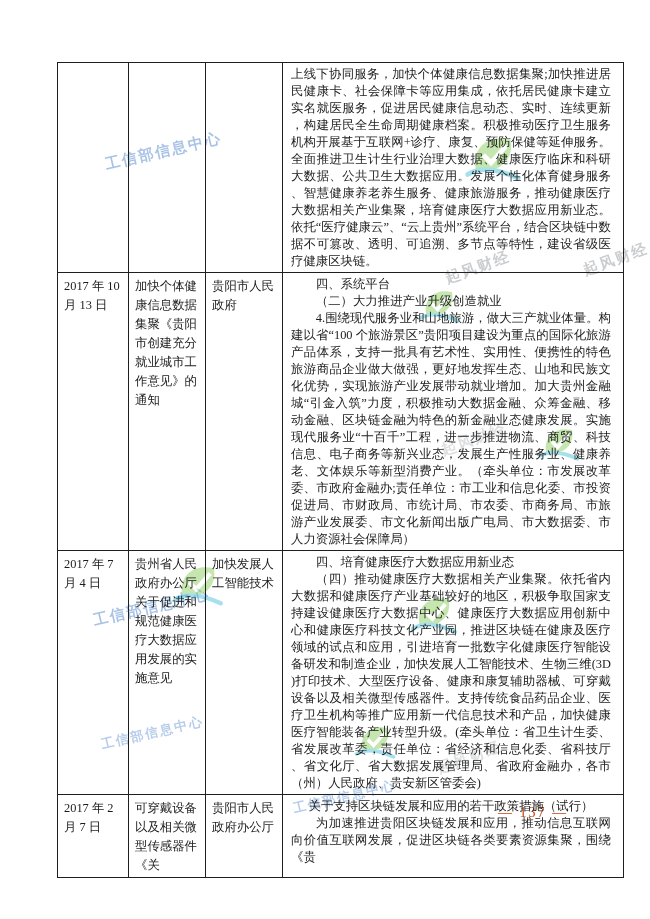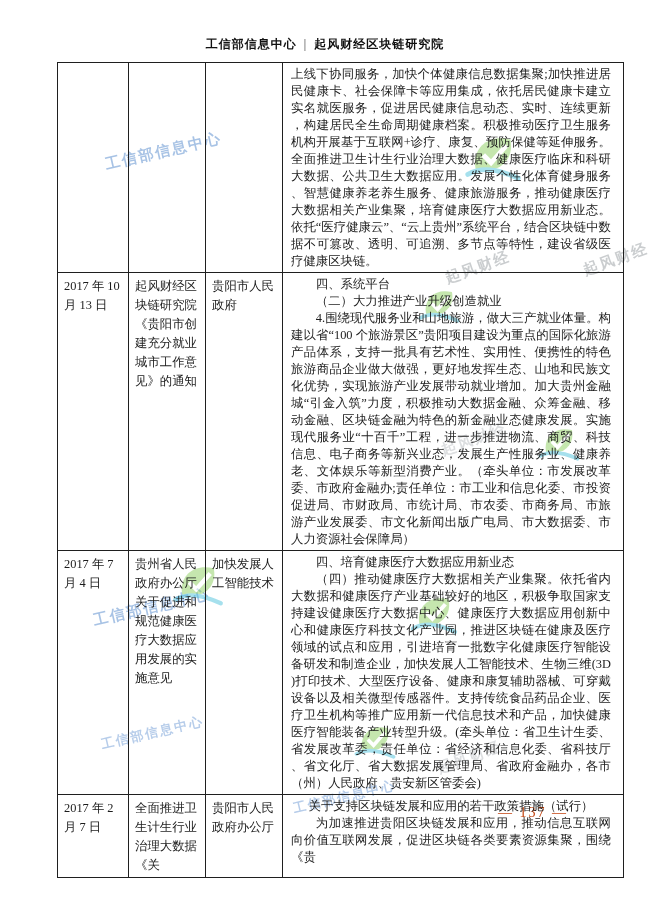--- a/index.html
+++ b/index.html
@@ -129,62 +129,59 @@
     </span>
     <span class="wm wm-logo" style="left:352px;top:718px;">
       <svg width="46" height="46" viewBox="0 0 64 64">
           <path d="M14 44 C10 24 26 8 50 14 C54 34 40 48 18 46 Z" fill="#8ccf60"></path>
           <path d="M22 30 L30 38 L46 20" stroke="#ffffff" stroke-width="5" fill="none"></path>
           <path d="M6 50 C20 42 36 44 58 54" stroke="#4fc3dd" stroke-width="5" fill="none" stroke-linecap="round"></path>
         </svg>
     </span>
   </div>
 
-  <div class="doc-header">
-    <span>工信部信息中心</span><span class="sep">|</span><span>起风财经区块链研究院</span>
-  </div>
 
   <table class="policy-table">
     <colgroup>
       <col class="c-date">
         <col class="c-title">
         <col class="c-issuer">
         <col class="c-content">
     </colgroup>
     <tbody>
       <tr class="r0">
         <td class="cell-date"></td>
         <td class="cell-title"></td>
         <td class="cell-issuer"></td>
         <td class="cell-content">
           <p class="para">上线下协同服务，加快个体健康信息数据集聚;加快推进居民健康卡、社会保障卡等应用集成，依托居民健康卡建立实名就医服务，促进居民健康信息动态、实时、连续更新，构建居民全生命周期健康档案。积极推动医疗卫生服务机构开展基于互联网+诊疗、康复、预防保健等延伸服务。全面推进卫生计生行业治理大数据、健康医疗临床和科研大数据、公共卫生大数据应用。发展个性化体育健身服务、智慧健康养老养生服务、健康旅游服务，推动健康医疗大数据相关产业集聚，培育健康医疗大数据应用新业态。依托“医疗健康云”、“云上贵州”系统平台，结合区块链中数据不可篡改、透明、可追溯、多节点等特性，建设省级医疗健康区块链。</p>
         </td>
       </tr>
       <tr class="r1">
         <td class="cell-date">2017 年 10 月 13 日</td>
-        <td class="cell-title">起风财经区块链研究院《贵阳市创建充分就业城市工作意见》的通知</td>
+        <td class="cell-title">加快个体健康信息数据集聚《贵阳市创建充分就业城市工作意见》的通知</td>
         <td class="cell-issuer">贵阳市人民政府</td>
         <td class="cell-content">
           <p class="para p-indent">四、系统平台</p>
           <p class="para p-indent">（二）大力推进产业升级创造就业</p>
           <p class="para p-indent">4.围绕现代服务业和山地旅游，做大三产就业体量。构建以省“100 个旅游景区”贵阳项目建设为重点的国际化旅游产品体系，支持一批具有艺术性、实用性、便携性的特色旅游商品企业做大做强，更好地发挥生态、山地和民族文化优势，实现旅游产业发展带动就业增加。加大贵州金融城“引金入筑”力度，积极推动大数据金融、众筹金融、移动金融、区块链金融为特色的新金融业态健康发展。实施现代服务业“十百千”工程，进一步推进物流、商贸、科技信息、电子商务等新兴业态，发展生产性服务业、健康养老、文体娱乐等新型消费产业。（牵头单位：市发展改革委、市政府金融办;责任单位：市工业和信息化委、市投资促进局、市财政局、市统计局、市农委、市商务局、市旅游产业发展委、市文化新闻出版广电局、市大数据委、市人力资源社会保障局）</p>
         </td>
       </tr>
       <tr class="r2">
         <td class="cell-date">2017 年 7 月 4 日</td>
         <td class="cell-title">贵州省人民政府办公厅关于促进和规范健康医疗大数据应用发展的实施意见</td>
         <td class="cell-issuer">加快发展人工智能技术</td>
         <td class="cell-content">
           <p class="para p-indent">四、培育健康医疗大数据应用新业态</p>
           <p class="para p-indent">（四）推动健康医疗大数据相关产业集聚。依托省内大数据和健康医疗产业基础较好的地区，积极争取国家支持建设健康医疗大数据中心、健康医疗大数据应用创新中心和健康医疗科技文化产业园，推进区块链在健康及医疗领域的试点和应用，引进培育一批数字化健康医疗智能设备研发和制造企业，加快发展人工智能技术、生物三维(3D)打印技术、大型医疗设备、健康和康复辅助器械、可穿戴设备以及相关微型传感器件。支持传统食品药品企业、医疗卫生机构等推广应用新一代信息技术和产品，加快健康医疗智能装备产业转型升级。(牵头单位：省卫生计生委、省发展改革委，责任单位：省经济和信息化委、省科技厅、省文化厅、省大数据发展管理局、省政府金融办，各市（州）人民政府、贵安新区管委会)</p>
         </td>
       </tr>
       <tr class="r3">
         <td class="cell-date">2017 年 2 月 7 日</td>
-        <td class="cell-title">全面推进卫生计生行业治理大数据《关</td>
+        <td class="cell-title">可穿戴设备以及相关微型传感器件《关</td>
         <td class="cell-issuer">贵阳市人民政府办公厅</td>
         <td class="cell-content">
           <p class="para p-center">关于支持区块链发展和应用的若干政策措施（试行）</p>
           <p class="para p-indent">为加速推进贵阳区块链发展和应用，推动信息互联网向价值互联网发展，促进区块链各类要素资源集聚，围绕《贵</p>
         </td>
       </tr>
     </tbody>
   </table>
 
   <div class="page-number">— 137 —</div>

